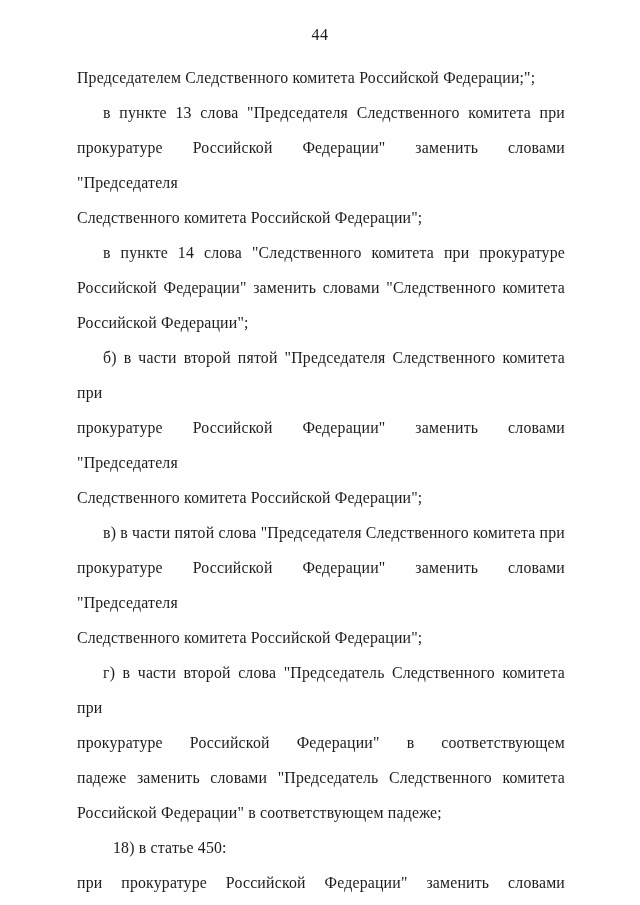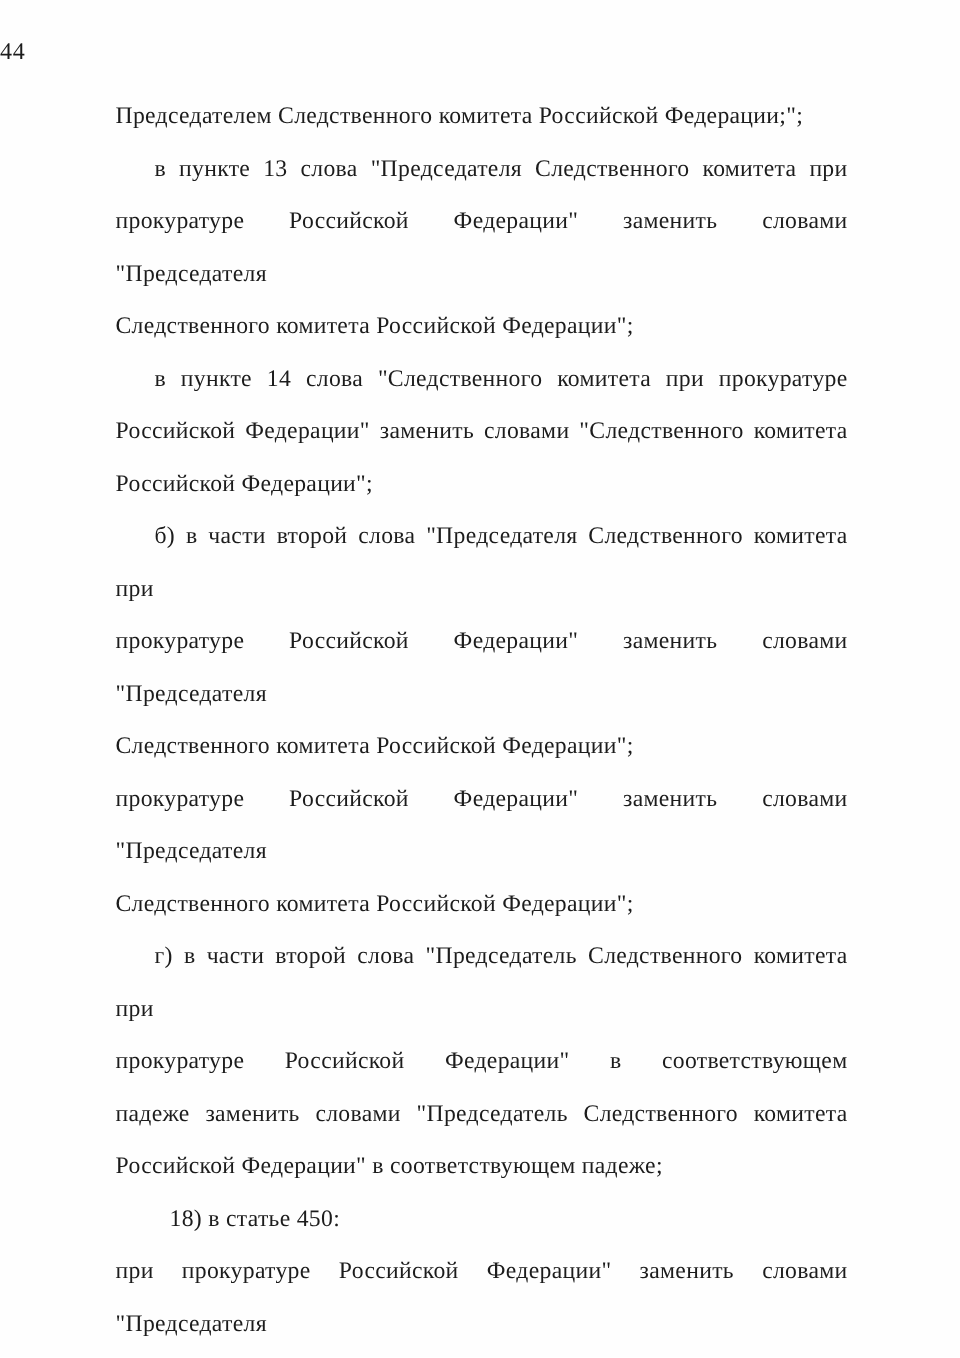--- a/index.html
+++ b/index.html
@@ -14,20 +14,21 @@
     background: #fefefe;
     overflow: hidden;
     font-family: "Liberation Serif", "DejaVu Serif", serif;
     color: #1c1c1c;
   }
   .pagenum {
     position: absolute;
     top: 24px;
     left: 0;
     width: 640px;
+    text-align: center;
     font-size: 16px;
     line-height: 22px;
     letter-spacing: 0.5px;
   }
   .body-text {
     position: absolute;
     top: 60px;
     left: 77px;
     width: 488px;
     font-size: 15.8px;
@@ -69,26 +70,27 @@
       <div class="ln left">Следственного комитета Российской Федерации";</div>
     </div>
 
     <div class="para">
       <div class="ln j ind">в пункте 14 слова "Следственного комитета при прокуратуре</div>
       <div class="ln j">Российской Федерации" заменить словами "Следственного комитета</div>
       <div class="ln left">Российской Федерации";</div>
     </div>
 
     <div class="para">
-      <div class="ln j ind">б) в части второй слова "Председателя Следственного комитета при</div>
+      <div class="ln j ind">б) в части второй пятой "Председателя Следственного комитета при</div>
       <div class="ln j">прокуратуре Российской Федерации" заменить словами "Председателя</div>
       <div class="ln left">Следственного комитета Российской Федерации";</div>
     </div>
 
     <div class="para">
+      <div class="ln j ind">в) в части пятой слова "Председателя Следственного комитета при</div>
       <div class="ln j">прокуратуре Российской Федерации" заменить словами "Председателя</div>
       <div class="ln left">Следственного комитета Российской Федерации";</div>
     </div>
 
     <div class="para">
       <div class="ln j ind">г) в части второй слова "Председатель Следственного комитета при</div>
       <div class="ln j">прокуратуре Российской Федерации" в соответствующем</div>
       <div class="ln j">падеже заменить словами "Председатель Следственного комитета</div>
       <div class="ln left">Российской Федерации" в соответствующем падеже;</div>
     </div>

